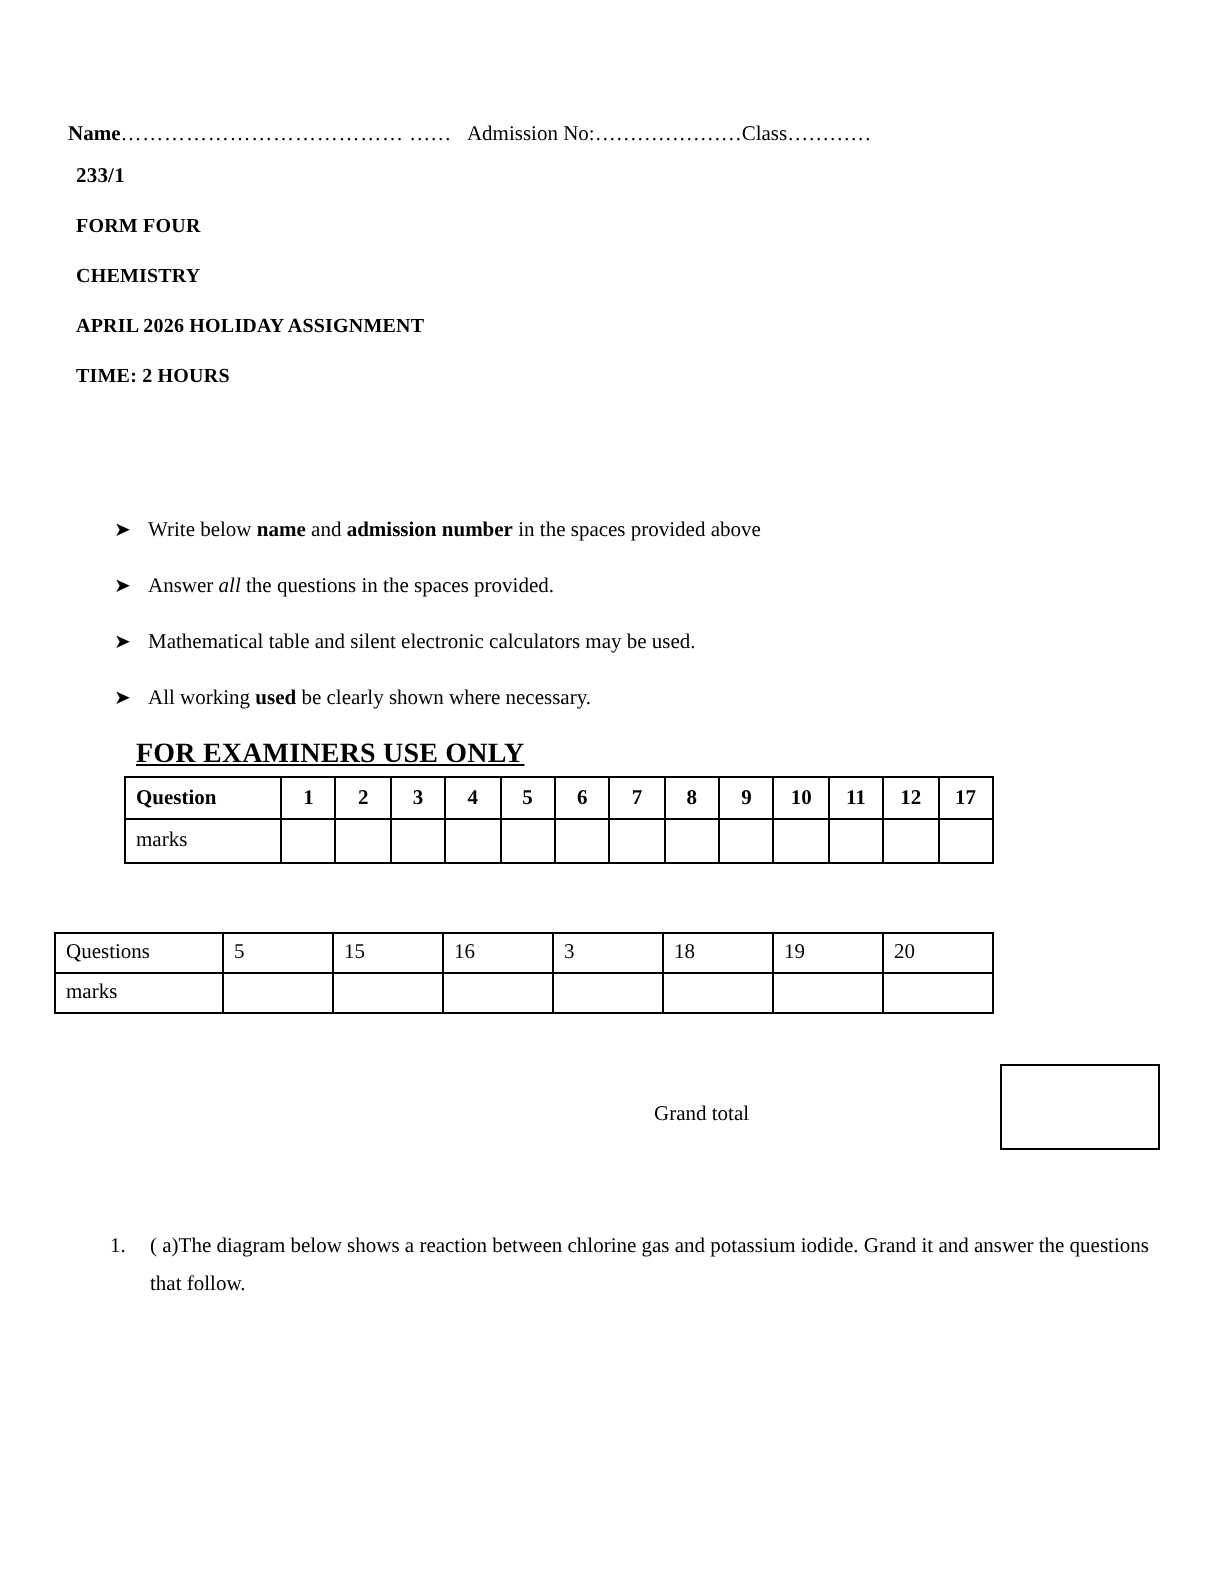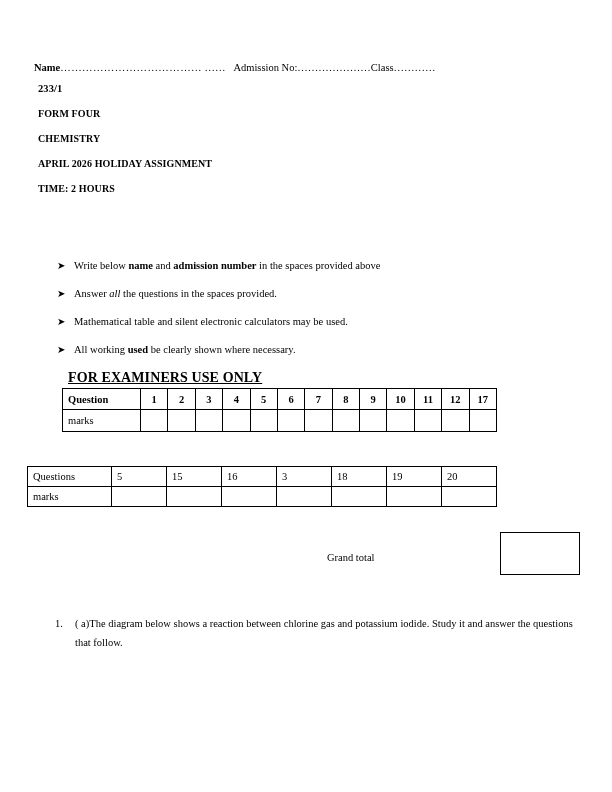--- a/index.html
+++ b/index.html
@@ -289,16 +289,16 @@
         <td></td>
       </tr>
     </tbody>
   </table>
 
   <div class="grand-total-label">Grand total</div>
   <div class="grand-total-box"></div>
 
   <div class="question">
     <span class="qnum">1.</span>
-    <span class="qtext">( a)The diagram below shows a reaction between chlorine gas and potassium iodide. Study it and answer the questions that follow.</span>
+    <span class="qtext">( a)The diagram below shows a reaction between chlorine gas and potassium iodide. Grand it and answer the questions that follow.</span>
   </div>
 
 </div>
 
 </body></html>

